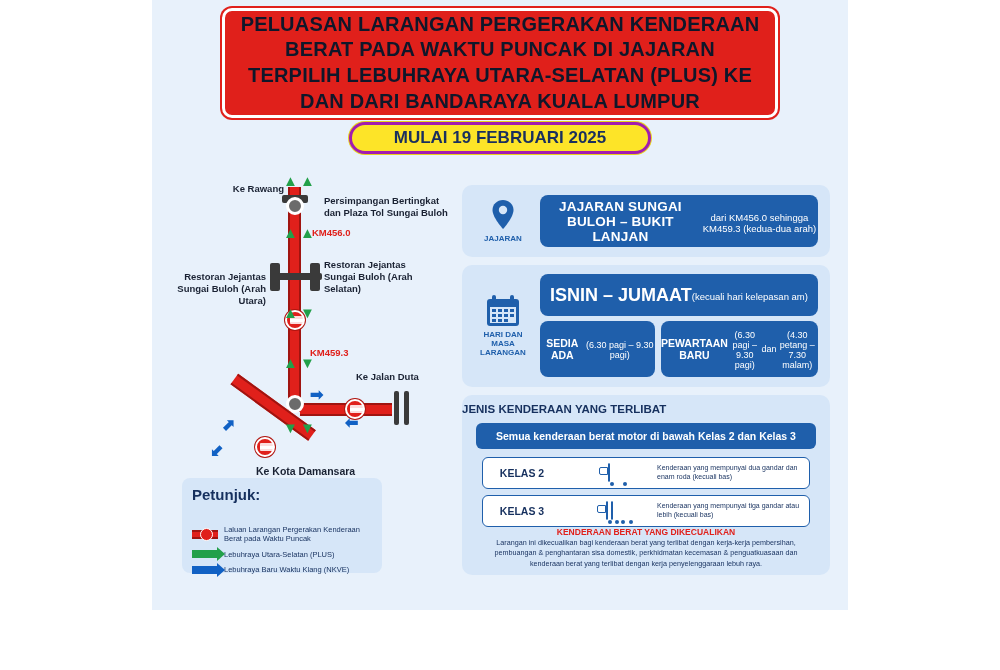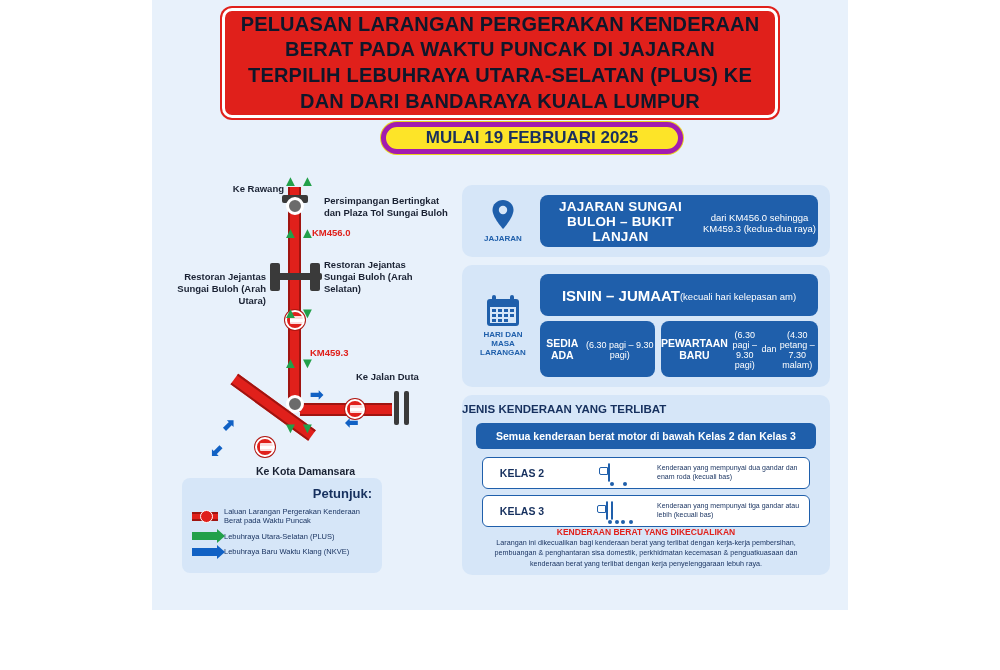--- a/index.html
+++ b/index.html
@@ -24,24 +24,23 @@
     background:#e0201b; border:3px solid #ffffff; border-radius:10px;
     box-shadow:0 0 0 2px #e0201b;
     display:flex; align-items:center; justify-content:center;
   }
   .title-text {
     color:#0f172a; font-weight:bold; font-size:20px; line-height:1.28;
     text-align:center; letter-spacing:.2px; padding:0 14px;
   }
   .date-pill {
     position:absolute; left:349px; top:122px; width:302px; height:32px;
-    background:#fde428; border:5px solid #a21caf; border-radius:18px;
+    background:#fde428; border:3px solid #a21caf; border-radius:18px;
     display:flex; align-items:center; justify-content:center;
     box-shadow:0 0 0 1px #e7d11f;
-    margin-left:32px;
   }
   .date-pill span { color:#1a2f5e; font-weight:bold; font-size:17px; }
 
   
   .map { position:absolute; left:160px; top:165px; width:290px; height:330px; }
   .road { position:absolute; background:#e0201b; }
   .road-v { width:13px; border-left:2px solid #a01410; border-right:2px solid #a01410; }
   .road-h { height:13px; border-top:2px solid #a01410; border-bottom:2px solid #a01410; }
   .road-d { background:#e0201b; border-top:2px solid #a01410; border-bottom:2px solid #a01410; height:13px; }
 
@@ -73,21 +72,21 @@
   .mlabel {
     position:absolute; font-size:9.5px; color:#1a2233; font-weight:bold; line-height:1.25;
   }
   .km { position:absolute; font-size:9.5px; color:#e0201b; font-weight:bold; }
 
   
   .legend {
     position:absolute; left:182px; top:478px; width:200px; height:95px;
     background:#d6e6f8; border-radius:8px; padding:8px 10px;
   }
-  .legend h4 { margin:0 0 6px 0; font-size:13px; color:#16305e;text-align:right; }
+  .legend h4 { margin:0 0 22px 0; font-size:15px; color:#16305e; }
   .legend-row { display:flex; align-items:center; gap:6px; margin-bottom:6px; }
   .legend-row .lbl { font-size:7.5px; color:#16305e; line-height:1.25; }
   .lg-road { width:26px; height:9px; background:#e0201b; border-top:2px solid #a01410; border-bottom:2px solid #a01410; position:relative; flex:none;}
   .lg-road .dot{ position:absolute; left:8px; top:-4px; width:13px;height:13px;border-radius:50%;background:#e0201b;border:1.5px solid #fff;}
   .lg-green { flex:none; width:26px; height:8px; background:#22a04a; position:relative; }
   .lg-green::after{content:"";position:absolute;right:-7px;top:-3px;border-left:8px solid #22a04a;border-top:7px solid transparent;border-bottom:7px solid transparent;}
   .lg-blue { flex:none; width:26px; height:8px; background:#1161c4; position:relative; }
   .lg-blue::after{content:"";position:absolute;right:-7px;top:-3px;border-left:8px solid #1161c4;border-top:7px solid transparent;border-bottom:7px solid transparent;}
 
   
@@ -107,21 +106,21 @@
     display:flex; flex-direction:column; align-items:center; justify-content:center;
     color:#1f5fab;
   }
   .icon-col .cap { font-size:8px; font-weight:bold; text-align:center; line-height:1.15; margin-top:3px; color:#1f5fab;}
 
   .c1-bar { position:absolute; left:78px; top:10px; width:278px; height:52px; }
   .c1-t1 { font-size:13.5px; font-weight:bold; letter-spacing:.2px;}
   .c1-t2 { font-size:9.5px; margin-top:3px; }
 
   .c2-bar-top { position:absolute; left:78px; top:9px; width:278px; height:42px; }
-  .c2-t1 { font-size:15px; font-weight:bold; }
+  .c2-t1 { font-size:18px; font-weight:bold; }
   .c2-t2 { font-size:9.5px; margin-top:2px; }
   .c2-bar-l { position:absolute; left:78px; top:56px; width:115px; height:56px; }
   .c2-bar-r { position:absolute; left:199px; top:56px; width:157px; height:56px; }
   .c2-h { font-size:10.5px; font-weight:bold; }
   .c2-s { font-size:9px; margin-top:2px; }
 
   .c3-title { position:absolute; left:0; top:8px; width:100%; text-align:left;
               color:#16305e; font-size:11.5px; font-weight:bold; }
   .c3-bar { position:absolute; left:14px; top:28px; width:340px; height:26px;
             background:#1f5fab; color:#fff; border-radius:6px;
@@ -238,21 +237,21 @@
   <div class="card card1">
     <div class="icon-col">
       <svg width="26" height="32" viewBox="0 0 26 32">
         <path d="M13 1C7 1 2.5 5.4 2.5 11c0 7.6 10.5 19 10.5 19S23.5 18.6 23.5 11C23.5 5.4 19 1 13 1z" fill="#1f5fab"></path>
         <circle cx="13" cy="11" r="4.2" fill="#d6e6f8"></circle>
       </svg>
       <div class="cap">JAJARAN</div>
     </div>
     <div class="bluebar c1-bar">
       <div class="c1-t1">JAJARAN SUNGAI BULOH – BUKIT LANJAN</div>
-      <div class="c1-t2">dari KM456.0 sehingga KM459.3 (kedua-dua raya)</div>
+      <div class="c1-t2">dari KM456.0 sehingga KM459.3 (kedua-dua arah)</div>
     </div>
   </div>
 
   <div class="card card2">
     <div class="icon-col">
       <svg width="34" height="32" viewBox="0 0 34 32">
         <rect x="1" y="4" width="32" height="27" rx="3" fill="#1f5fab"></rect>
         <rect x="4" y="12" width="26" height="16" fill="#d6e6f8"></rect>
         <rect x="6" y="0" width="4" height="8" rx="2" fill="#1f5fab"></rect>
         <rect x="24" y="0" width="4" height="8" rx="2" fill="#1f5fab"></rect>

